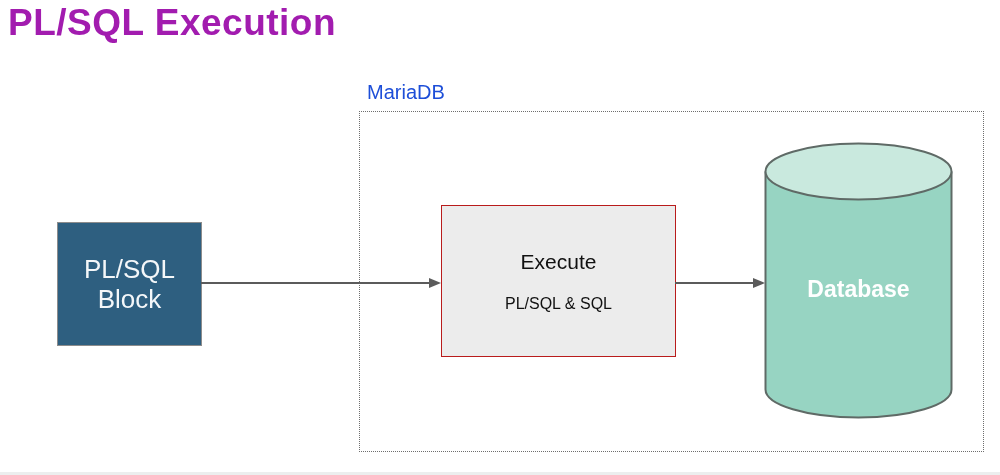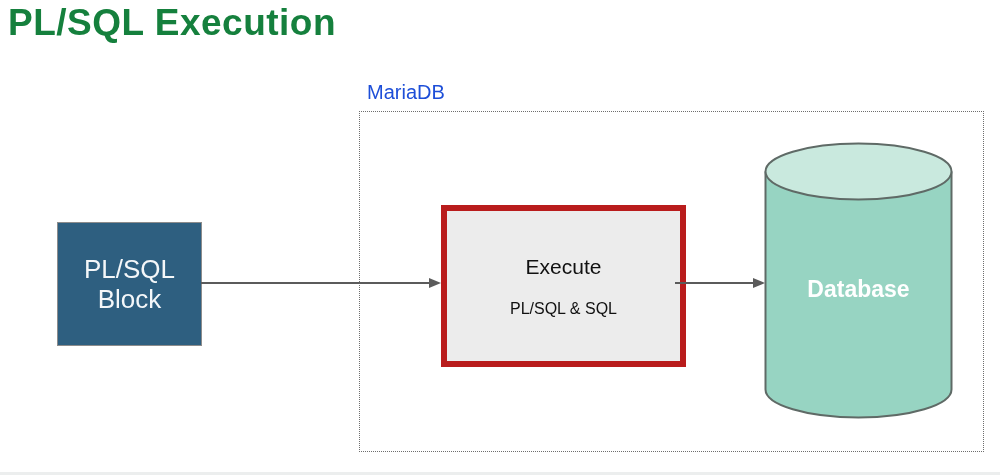--- a/index.html
+++ b/index.html
@@ -16,21 +16,21 @@
     overflow: hidden;
   }
   .page-title {
     position: absolute;
     left: 8px;
     top: 2px;
     margin: 0;
     font-size: 37px;
     font-weight: bold;
     letter-spacing: 0.5px;
-    color: #15803d;
+    color: #a21caf;
   }
   .container-label {
     position: absolute;
     left: 367px;
     top: 81px;
     font-size: 20px;
     color: #1d4ed8;
   }
   .container-boundary {
     position: absolute;
@@ -57,21 +57,21 @@
     line-height: 30px;
     text-align: center;
   }
   .node-execute {
     position: absolute;
     left: 441px;
     top: 205px;
     width: 233px;
     height: 150px;
     background: #ececec;
-    border: 6px solid #b91c1c;
+    border: 1px solid #b91c1c;
     display: flex;
     flex-direction: column;
     align-items: center;
     justify-content: center;
     gap: 21px;
     text-align: center;
   }
   .execute-title {
     font-size: 21px;
     color: #111111;

